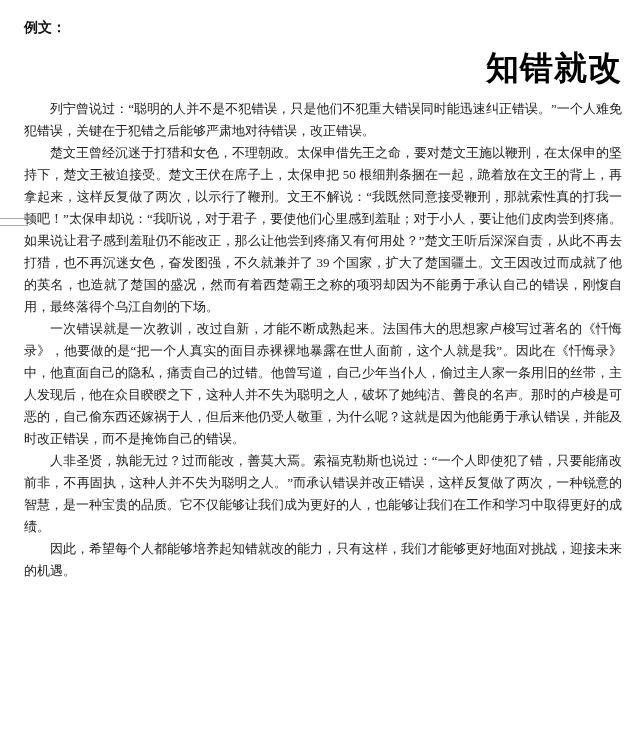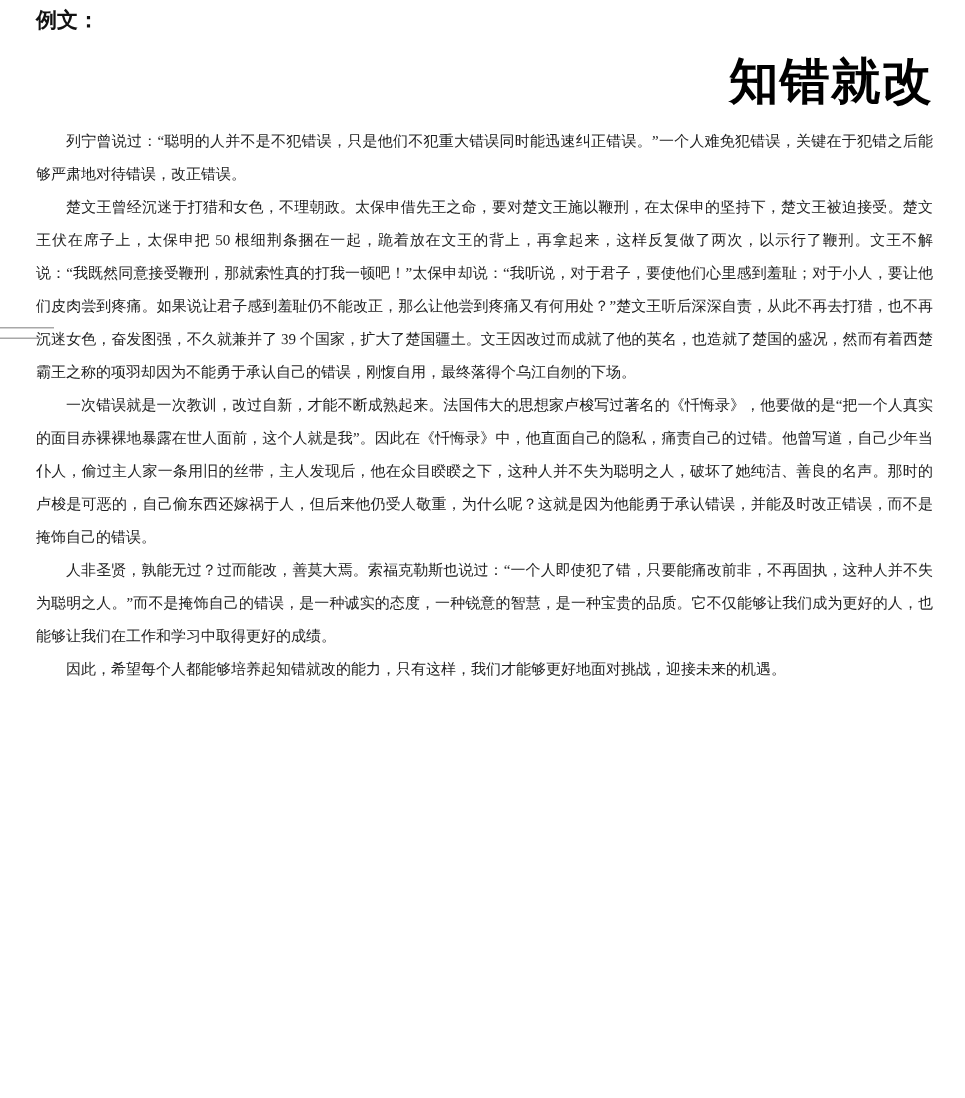--- a/index.html
+++ b/index.html
@@ -9,21 +9,21 @@
   }
   body {
     width: 643px;
     height: 732px;
     position: relative;
     overflow: hidden;
     font-family: "Liberation Serif", serif;
     color: #1c1c1c;
   }
   .doc {
-    padding: 4px 21px 0 24px;
+    padding: 18px 21px 0 24px;
     box-sizing: border-box;
     width: 643px;
   }
   .doc-label {
     font-family: "Liberation Sans", sans-serif;
     font-weight: bold;
     font-size: 14px;
     line-height: 18px;
     color: #111;
   }
@@ -32,21 +32,21 @@
     font-weight: bold;
     font-size: 33px;
     line-height: 40px;
     text-align: right;
     color: #000;
     margin: 12px 0 10px 0;
     letter-spacing: 1px;
   }
   .doc-body p {
     margin: 0;
-    font-size: 10px;
+    font-size: 13px;
     line-height: 22px;
     text-align: justify;
     text-justify: inter-character;
     text-indent: 2em;
     color: #222;
   }
   
   .page-break-marker {
     position: absolute;
     left: 0;
@@ -73,21 +73,21 @@
 
 <div class="doc">
   <div class="doc-label">例文：</div>
 
   <h1 class="doc-title">知错就改</h1>
 
   <div class="doc-body">
     <p>列宁曾说过：“聪明的人并不是不犯错误，只是他们不犯重大错误同时能迅速纠正错误。”一个人难免犯错误，关键在于犯错之后能够严肃地对待错误，改正错误。</p>
     <p>楚文王曾经沉迷于打猎和女色，不理朝政。太保申借先王之命，要对楚文王施以鞭刑，在太保申的坚持下，楚文王被迫接受。楚文王伏在席子上，太保申把 50 根细荆条捆在一起，跪着放在文王的背上，再拿起来，这样反复做了两次，以示行了鞭刑。文王不解说：“我既然同意接受鞭刑，那就索性真的打我一顿吧！”太保申却说：“我听说，对于君子，要使他们心里感到羞耻；对于小人，要让他们皮肉尝到疼痛。如果说让君子感到羞耻仍不能改正，那么让他尝到疼痛又有何用处？”楚文王听后深深自责，从此不再去打猎，也不再沉迷女色，奋发图强，不久就兼并了 39 个国家，扩大了楚国疆土。文王因改过而成就了他的英名，也造就了楚国的盛况，然而有着西楚霸王之称的项羽却因为不能勇于承认自己的错误，刚愎自用，最终落得个乌江自刎的下场。</p>
     <p>一次错误就是一次教训，改过自新，才能不断成熟起来。法国伟大的思想家卢梭写过著名的《忏悔录》，他要做的是“把一个人真实的面目赤裸裸地暴露在世人面前，这个人就是我”。因此在《忏悔录》中，他直面自己的隐私，痛责自己的过错。他曾写道，自己少年当仆人，偷过主人家一条用旧的丝带，主人发现后，他在众目睽睽之下，这种人并不失为聪明之人，破坏了她纯洁、善良的名声。那时的卢梭是可恶的，自己偷东西还嫁祸于人，但后来他仍受人敬重，为什么呢？这就是因为他能勇于承认错误，并能及时改正错误，而不是掩饰自己的错误。</p>
-    <p>人非圣贤，孰能无过？过而能改，善莫大焉。索福克勒斯也说过：“一个人即使犯了错，只要能痛改前非，不再固执，这种人并不失为聪明之人。”而不是掩饰自己的错误，是一种诚实的态度，一种锐意的智慧，是一种宝贵的品质。它不仅能够让我们成为更好的人，也能够让我们在工作和学习中取得更好的成绩。</p>
+    <p>人非圣贤，孰能无过？过而能改，善莫大焉。索福克勒斯也说过：“一个人即使犯了错，只要能痛改前非，不再固执，这种人并不失为聪明之人。”而承认错误并改正错误，这样反复做了两次，一种锐意的智慧，是一种宝贵的品质。它不仅能够让我们成为更好的人，也能够让我们在工作和学习中取得更好的成绩。</p>
     <p>因此，希望每个人都能够培养起知错就改的能力，只有这样，我们才能够更好地面对挑战，迎接未来的机遇。</p>
   </div>
 </div>
 
 <div class="page-break-marker">
   <div class="pb-line-top"></div>
   <div class="pb-line-bottom"></div>
 </div>
 
 </body></html>

